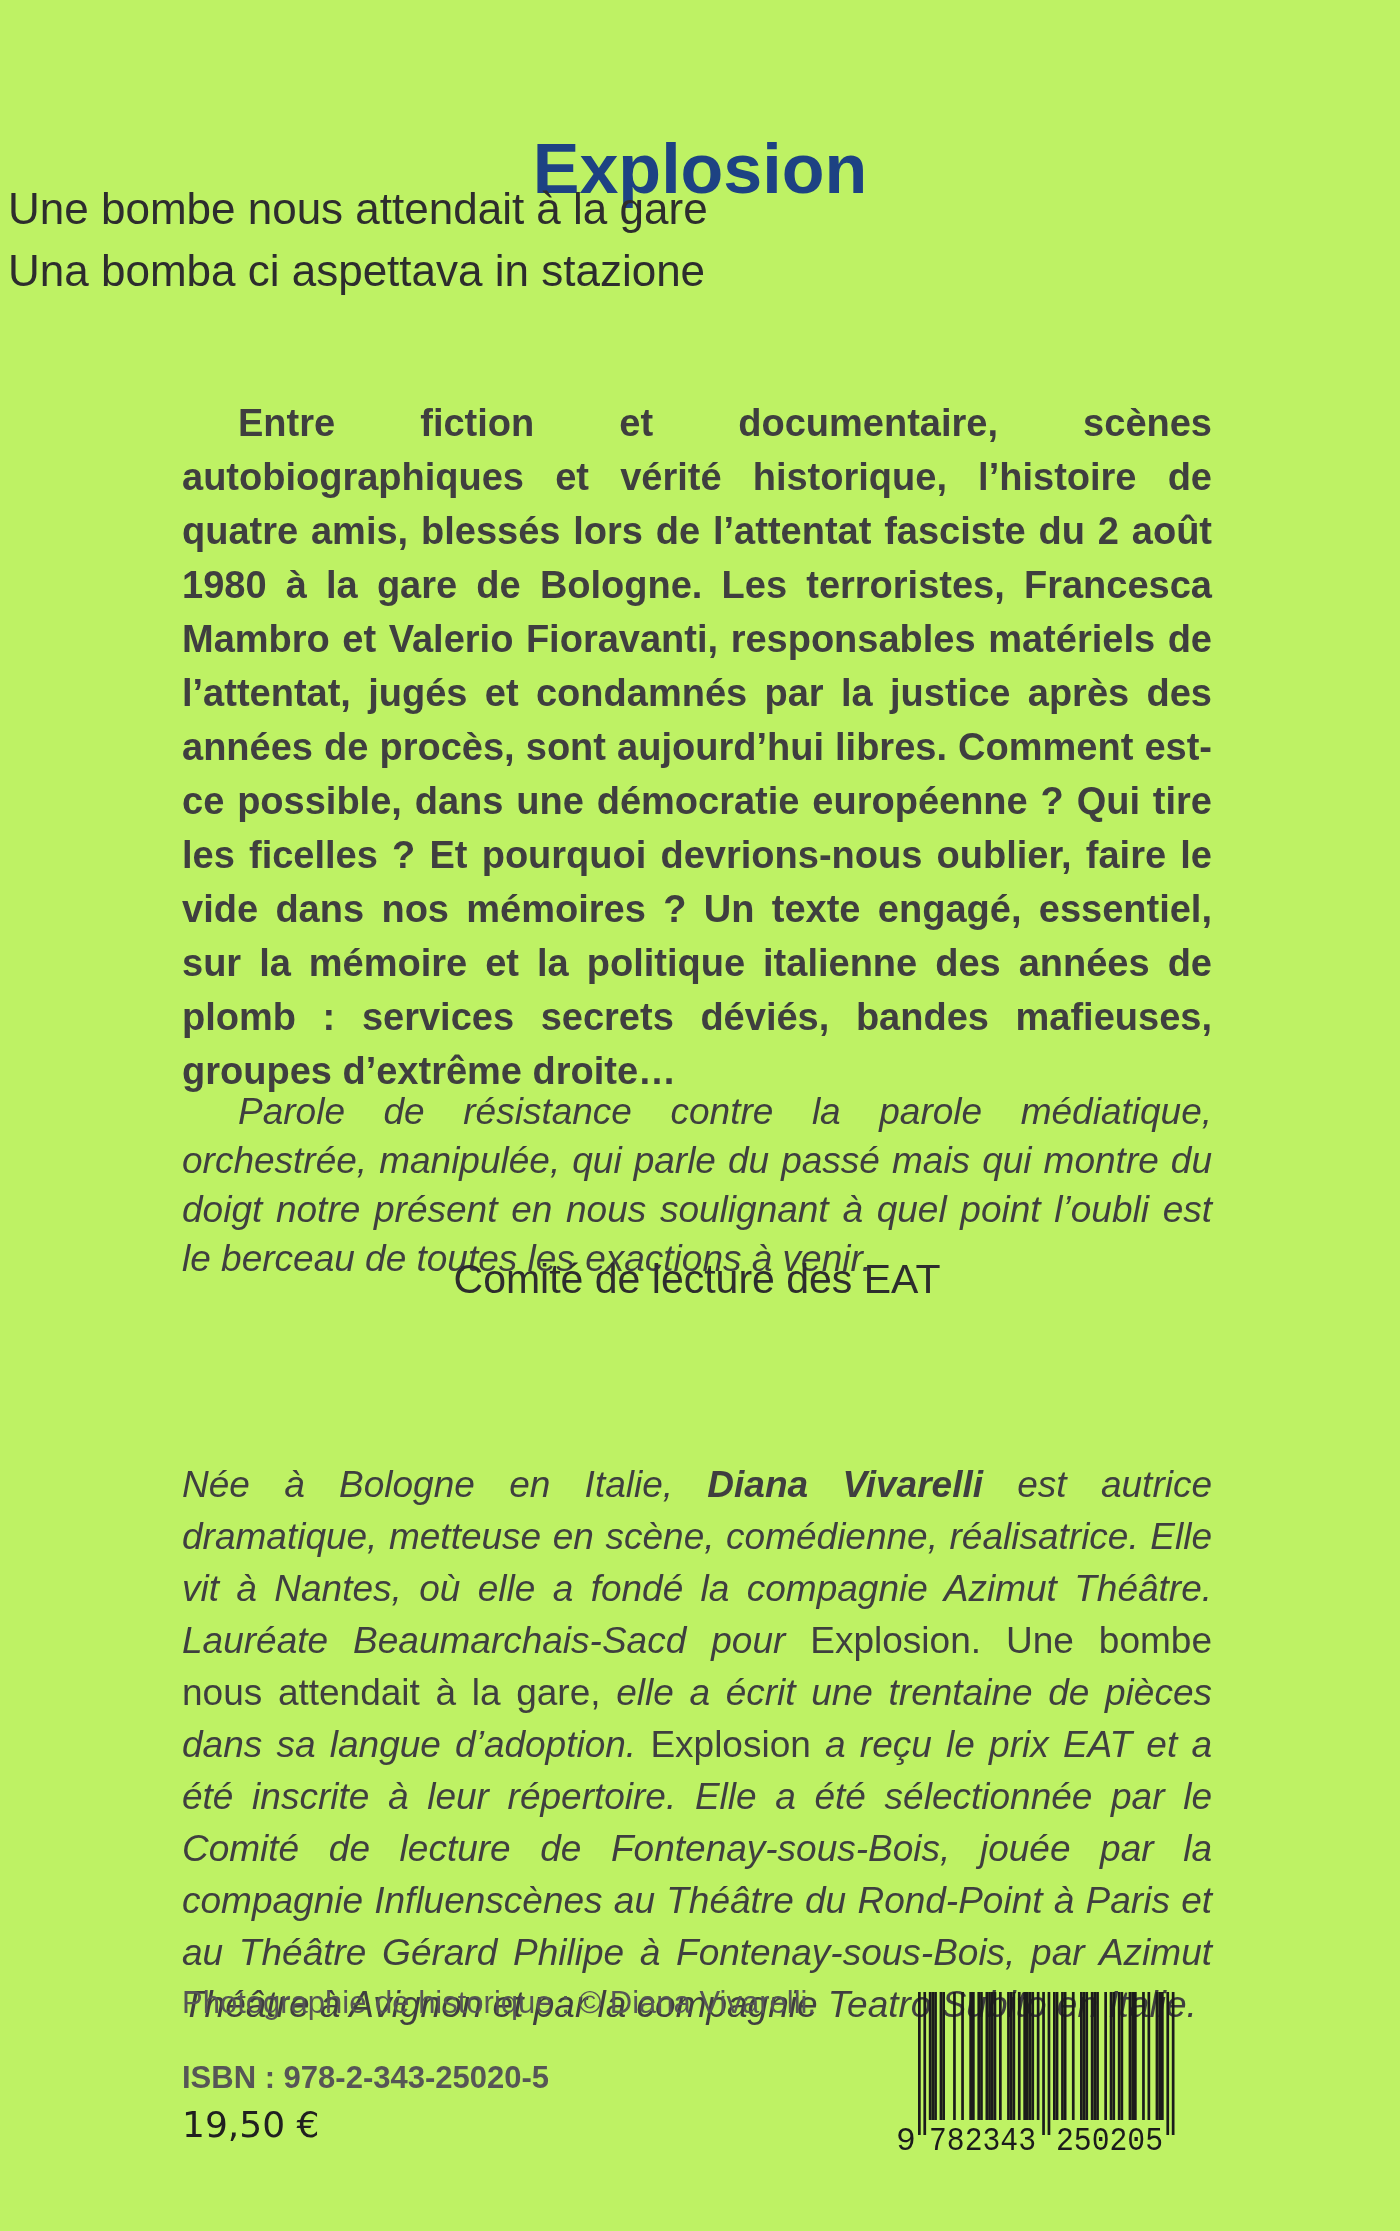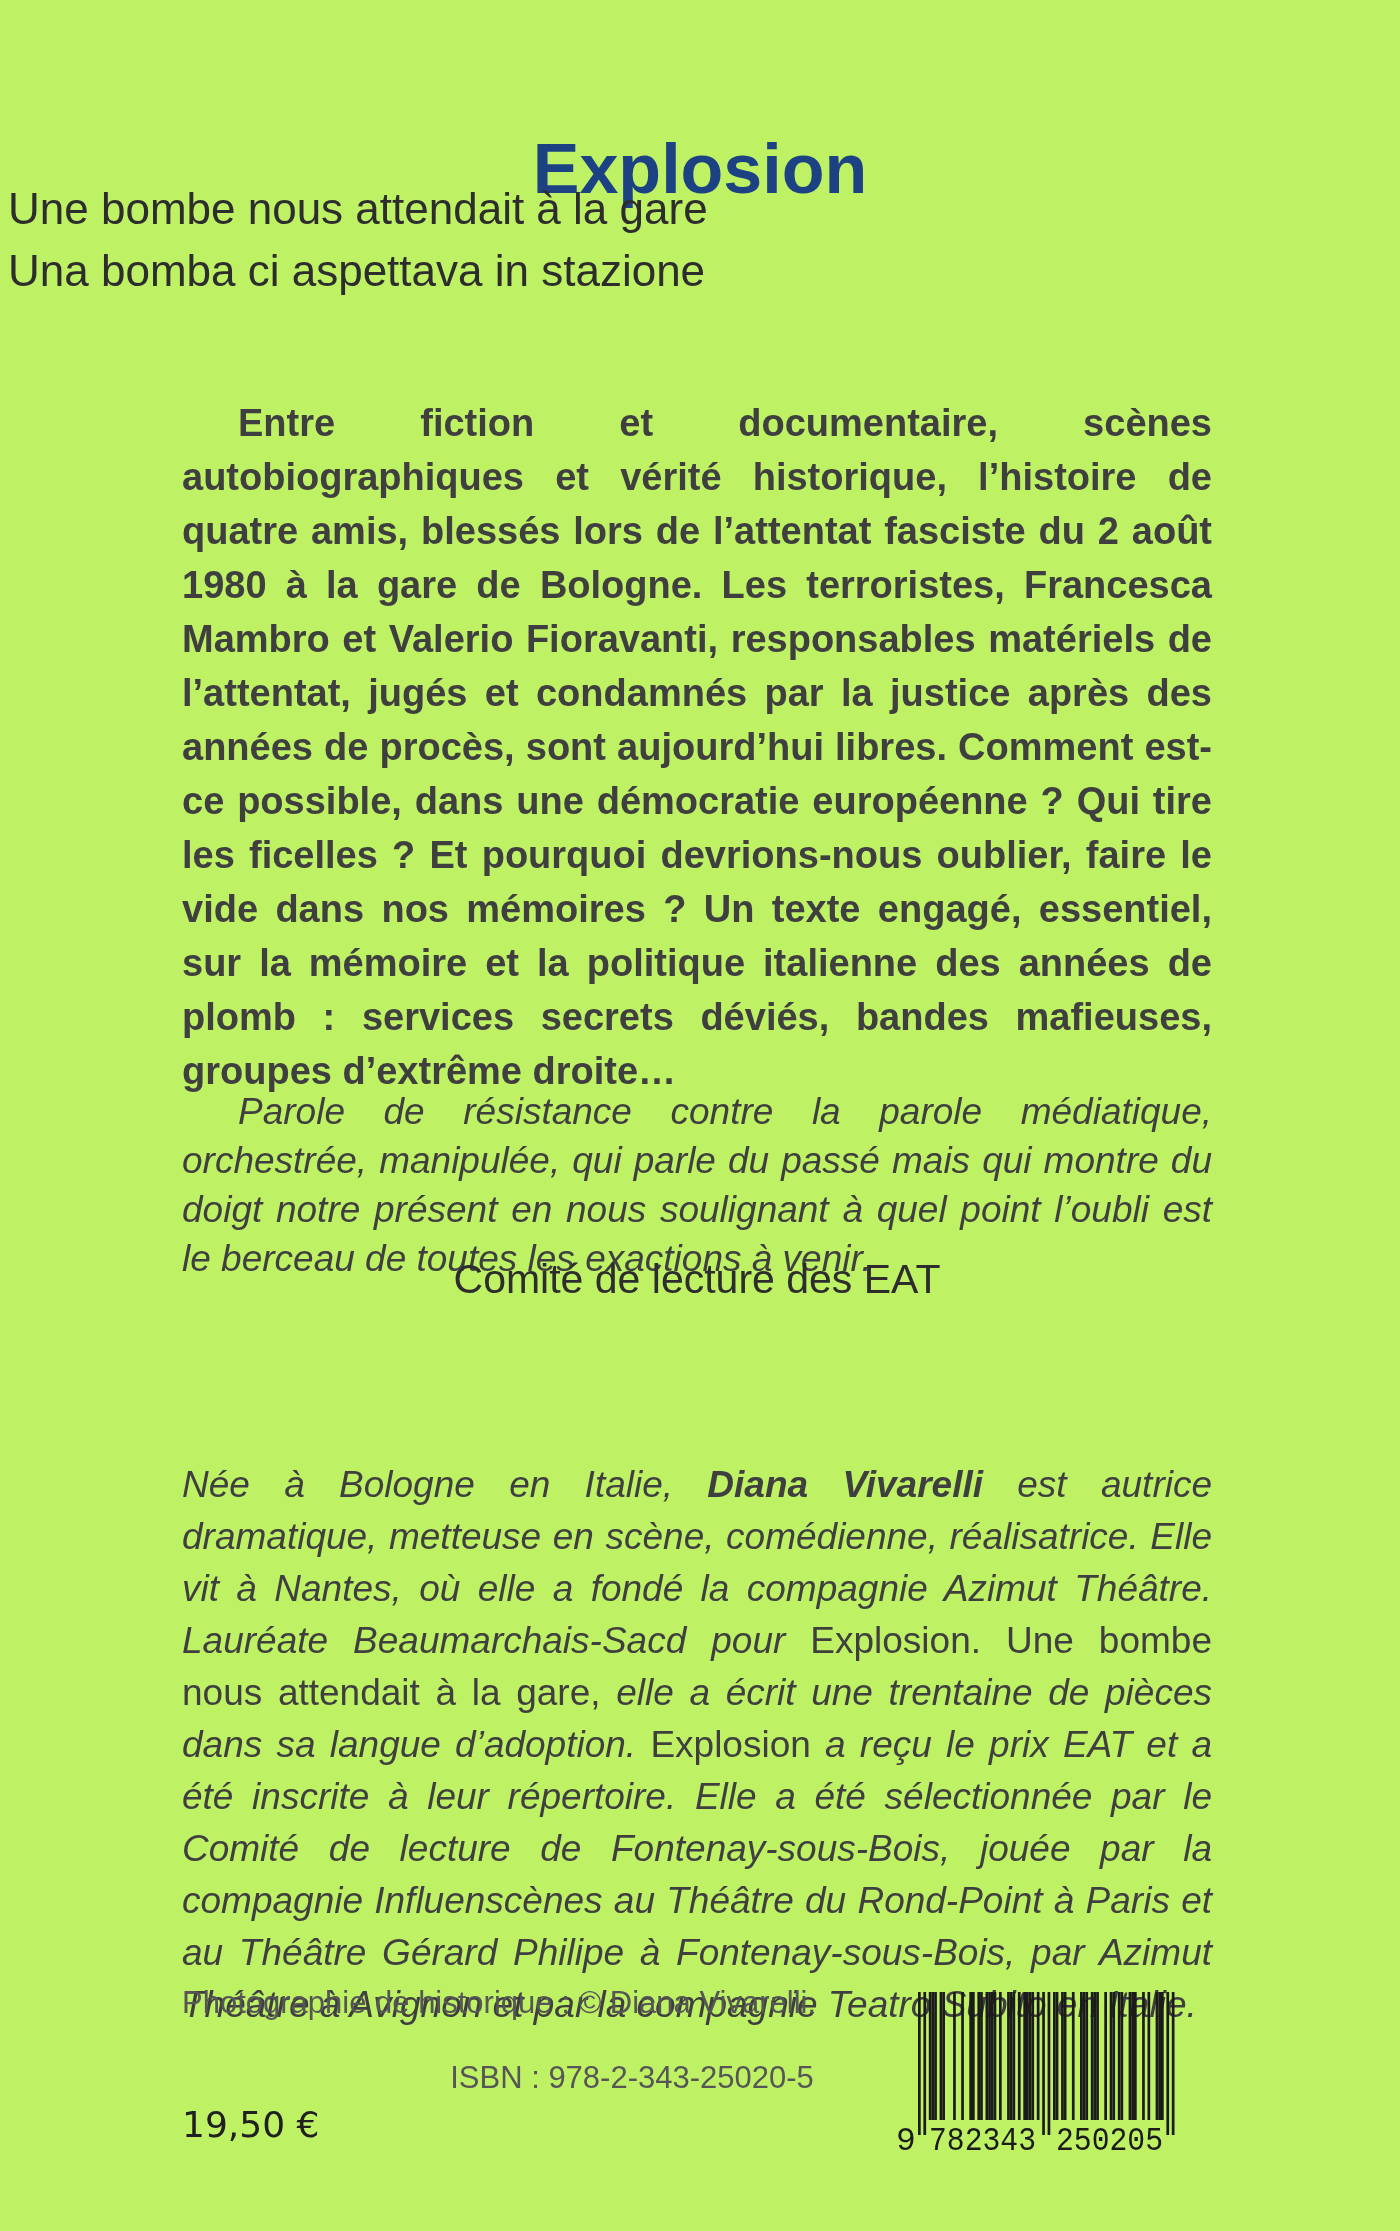--- a/index.html
+++ b/index.html
@@ -50,23 +50,22 @@
   }
   .bio .rom{font-style:normal;}
   .bio .bi{font-weight:700;}
   .photo-credit{
     position:absolute;top:1985px;left:182px;width:900px;
     font-size:31px;font-weight:300;
     color:var(--muted-text,#565656);
   }
   .isbn{
     position:absolute;top:2060px;left:182px;width:900px;
-    font-size:31px;font-weight:400;
+    font-size:31px;font-weight:700;
     color:var(--muted-text,#565656);
-    text-align:center;
   }
   .price{
     position:absolute;top:2104px;left:182px;width:500px;
     font-family:"DejaVu Sans",sans-serif;
     font-size:36px;font-weight:400;
     color:var(--price-text,#202020);
   }
   .barcode{
     position:absolute;top:1992px;left:892px;width:290px;height:165px;
   }

